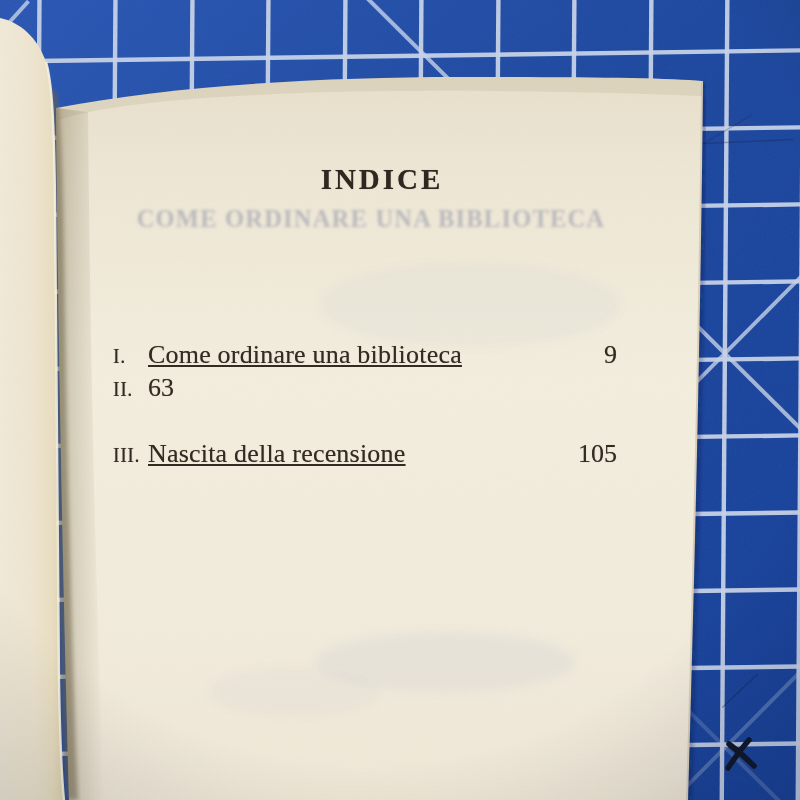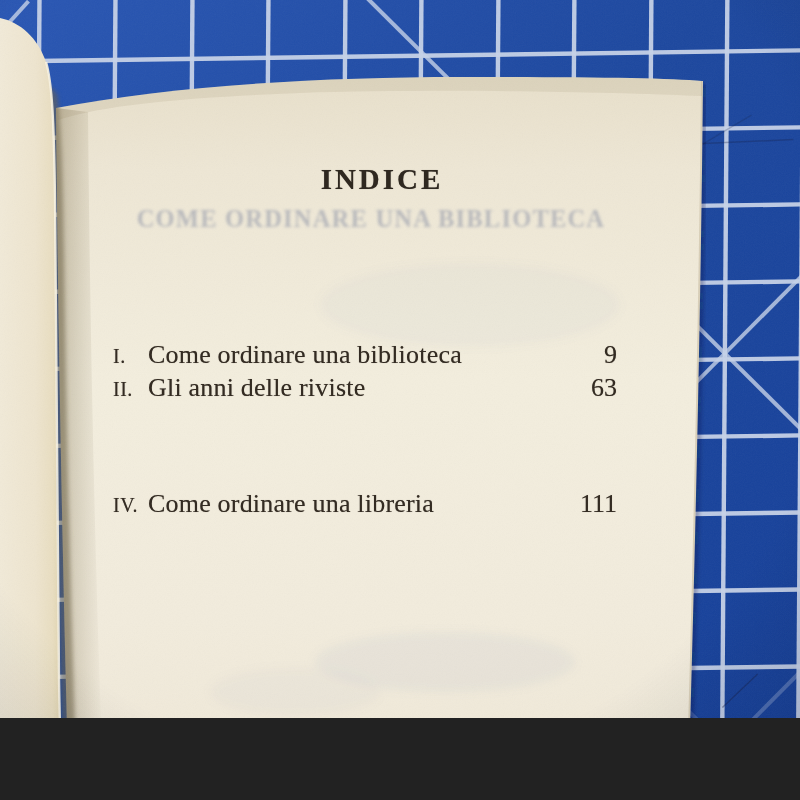--- a/index.html
+++ b/index.html
@@ -1,17 +1,17 @@
 <!DOCTYPE html>
 <html><head>
 <meta charset="utf-8">
 <style>
   html,body{margin:0;padding:0;background:#222;}
   .scene{
-    position:relative;width:800px;height:718px;overflow:hidden;
+    position:relative;width:800px;height:800px;overflow:hidden;
     background:#fca5a5;
     font-family:"Liberation Serif","DejaVu Serif",serif;
   }
   .scene svg{position:absolute;inset:0;display:block;}
   .text-layer{position:absolute;inset:0;z-index:5;}
   .book-title{
     position:absolute;left:122px;top:163px;width:520px;
     text-align:center;font-size:29px;font-weight:700;letter-spacing:3px;
     color:#2f2820;text-shadow:0 0 .8px rgba(47,40,32,.55);
   }
@@ -20,21 +20,21 @@
     text-align:center;font-size:24.5px;font-weight:700;letter-spacing:1.2px;
     color:rgba(122,130,156,.46);filter:blur(1.4px);
   }
   .toc-row{
     position:absolute;left:113px;width:504px;
     display:flex;align-items:baseline;
     font-size:26px;line-height:1.05;color:#332b22;
     text-shadow:0 0 .7px rgba(51,43,34,.5);
   }
   .toc-row .num{flex:0 0 35px;font-size:20px;letter-spacing:.5px;}
-  .toc-row .ttl{flex:1 1 auto;letter-spacing:.2px;}
+  .toc-row .ttl{flex:1 1 auto;letter-spacing:.2px;text-decoration:underline;}
   .toc-row .ttl.italic{font-style:italic;}
   .toc-row .pg{flex:0 0 auto;text-align:right;}
 </style>
 </head>
 <body>
 
 <div class="scene">
 
   <svg width="800" height="800" viewBox="0 0 800 800">
     <defs>
@@ -163,26 +163,25 @@
     <div class="ghost-title">COME ORDINARE UNA BIBLIOTECA</div>
 
     <div class="toc-row" style="top:341px">
       <span class="num">I.</span>
       <span class="ttl">Come ordinare una biblioteca</span>
       <span class="pg">9</span>
     </div>
 
     <div class="toc-row" style="top:374px">
       <span class="num">II.</span>
-      <span class="ttl">Gli anni delle riviste</span>
       <span class="pg">63</span>
     </div>
 
+    <div class="toc-row" style="top:440px">
+      <span class="num">III.</span>
+      <span class="ttl">Nascita della recensione</span>
+      <span class="pg">105</span>
+    </div>
 
-    <div class="toc-row" style="top:490px">
-      <span class="num">IV.</span>
-      <span class="ttl">Come ordinare una libreria</span>
-      <span class="pg">111</span>
-    </div>
 
 
   </div>
 </div>
 
 </body></html>

